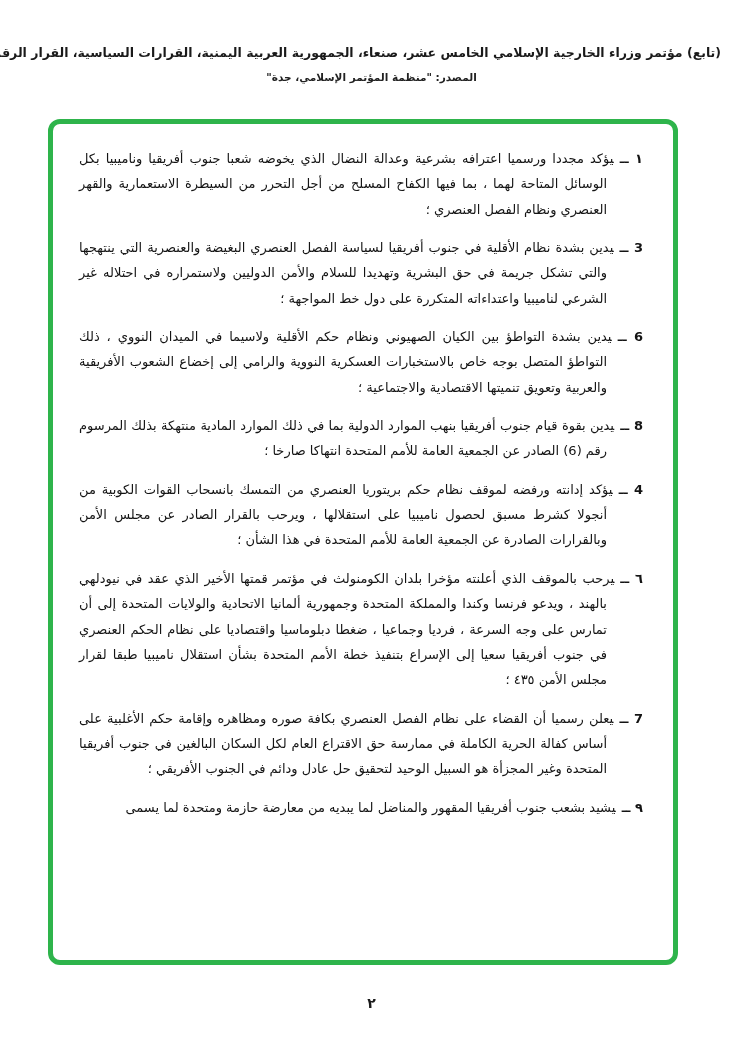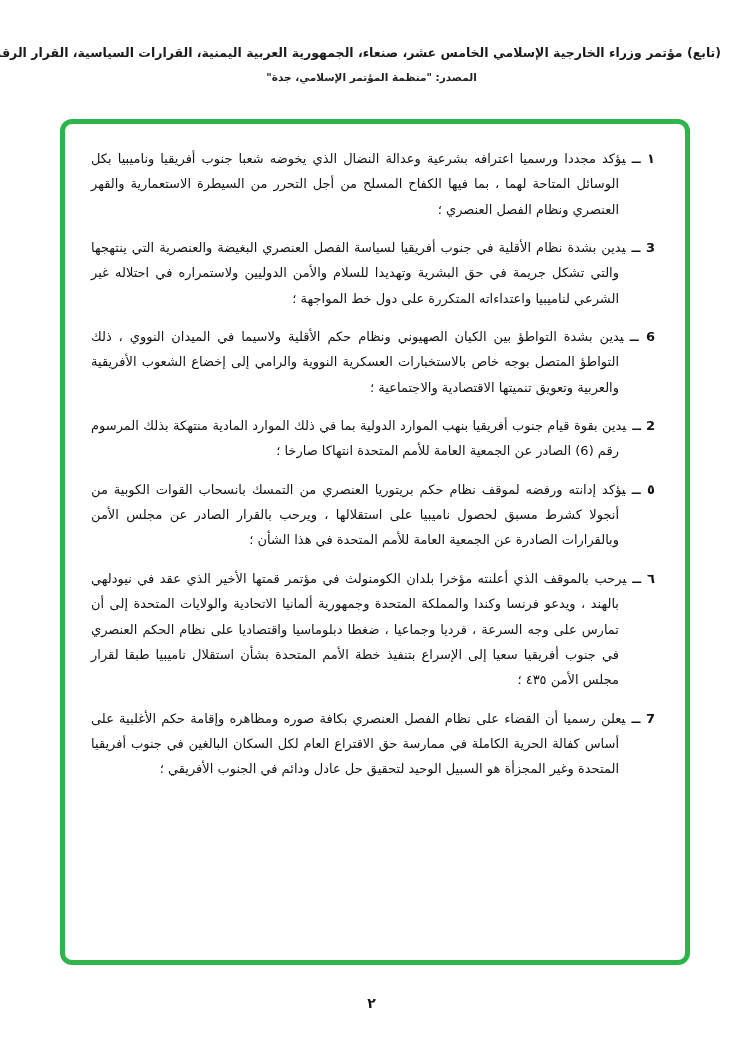--- a/index.html
+++ b/index.html
@@ -36,21 +36,21 @@
   }
   .header-line2 {
     margin-top: 8px;
     font-size: 10.5px;
     font-weight: bold;
     color: #222;
   }
   .green-box {
     position: absolute;
     top: 119px;
-    left: 60px;
+    left: 48px;
     width: 630px;
     height: 846px;
     border: 5px solid #2eb44b;
     border-radius: 12px;
     box-sizing: border-box;
     padding: 22px 30px 10px 26px;
     overflow: hidden;
   }
   .items {
     direction: rtl;
@@ -93,28 +93,29 @@
 
   <div class="green-box">
     <div class="items">
 
       <p class="item"><span class="num">١ ــ</span><span>يؤكد مجددا ورسميا اعترافه بشرعية وعدالة النضال الذي يخوضه شعبا جنوب أفريقيا وناميبيا بكل الوسائل المتاحة لهما ، بما فيها الكفاح المسلح من أجل التحرر من السيطرة الاستعمارية والقهر العنصري ونظام الفصل العنصري ؛</span></p>
 
       <p class="item"><span class="num">3 ــ</span><span>يدين بشدة نظام الأقلية في جنوب أفريقيا لسياسة الفصل العنصري البغيضة والعنصرية التي ينتهجها والتي تشكل جريمة في حق البشرية وتهديدا للسلام والأمن الدوليين ولاستمراره في احتلاله غير الشرعي لناميبيا واعتداءاته المتكررة على دول خط المواجهة ؛</span></p>
 
       <p class="item"><span class="num">6 ــ</span><span>يدين بشدة التواطؤ بين الكيان الصهيوني ونظام حكم الأقلية ولاسيما في الميدان النووي ، ذلك التواطؤ المتصل بوجه خاص بالاستخبارات العسكرية النووية والرامي إلى إخضاع الشعوب الأفريقية والعربية وتعويق تنميتها الاقتصادية والاجتماعية ؛</span></p>
 
-      <p class="item"><span class="num">2 ــ</span><span>يدين بقوة قيام جنوب أفريقيا بنهب الموارد الدولية بما في ذلك الموارد المادية منتهكة بذلك المرسوم رقم (6) الصادر عن الجمعية العامة للأمم المتحدة انتهاكا صارخا ؛</span></p>
+      <p class="item"><span class="num">8 ــ</span><span>يدين بقوة قيام جنوب أفريقيا بنهب الموارد الدولية بما في ذلك الموارد المادية منتهكة بذلك المرسوم رقم (6) الصادر عن الجمعية العامة للأمم المتحدة انتهاكا صارخا ؛</span></p>
 
-      <p class="item"><span class="num">٥ ــ</span><span>يؤكد إدانته ورفضه لموقف نظام حكم بريتوريا العنصري من التمسك بانسحاب القوات الكوبية من أنجولا كشرط مسبق لحصول ناميبيا على استقلالها ، ويرحب بالقرار الصادر عن مجلس الأمن وبالقرارات الصادرة عن الجمعية العامة للأمم المتحدة في هذا الشأن ؛</span></p>
+      <p class="item"><span class="num">4 ــ</span><span>يؤكد إدانته ورفضه لموقف نظام حكم بريتوريا العنصري من التمسك بانسحاب القوات الكوبية من أنجولا كشرط مسبق لحصول ناميبيا على استقلالها ، ويرحب بالقرار الصادر عن مجلس الأمن وبالقرارات الصادرة عن الجمعية العامة للأمم المتحدة في هذا الشأن ؛</span></p>
 
       <p class="item"><span class="num">٦ ــ</span><span>يرحب بالموقف الذي أعلنته مؤخرا بلدان الكومنولث في مؤتمر قمتها الأخير الذي عقد في نيودلهي بالهند ، ويدعو فرنسا وكندا والمملكة المتحدة وجمهورية ألمانيا الاتحادية والولايات المتحدة إلى أن تمارس على وجه السرعة ، فرديا وجماعيا ، ضغطا دبلوماسيا واقتصاديا على نظام الحكم العنصري في جنوب أفريقيا سعيا إلى الإسراع بتنفيذ خطة الأمم المتحدة بشأن استقلال ناميبيا طبقا لقرار مجلس الأمن ٤٣٥ ؛</span></p>
 
 
       <p class="item"><span class="num">7 ــ</span><span>يعلن رسميا أن القضاء على نظام الفصل العنصري بكافة صوره ومظاهره وإقامة حكم الأغلبية على أساس كفالة الحرية الكاملة في ممارسة حق الاقتراع العام لكل السكان البالغين في جنوب أفريقيا المتحدة وغير المجزأة هو السبيل الوحيد لتحقيق حل عادل ودائم في الجنوب الأفريقي ؛</span></p>
 
+      <p class="item"><span class="num">٩ ــ</span><span>يشيد بشعب جنوب أفريقيا المقهور والمناضل لما يبديه من معارضة حازمة ومتحدة لما يسمى</span></p>
 
     </div>
   </div>
 
   <div class="page-number">٢</div>
 
 </div>
 
 </body></html>

